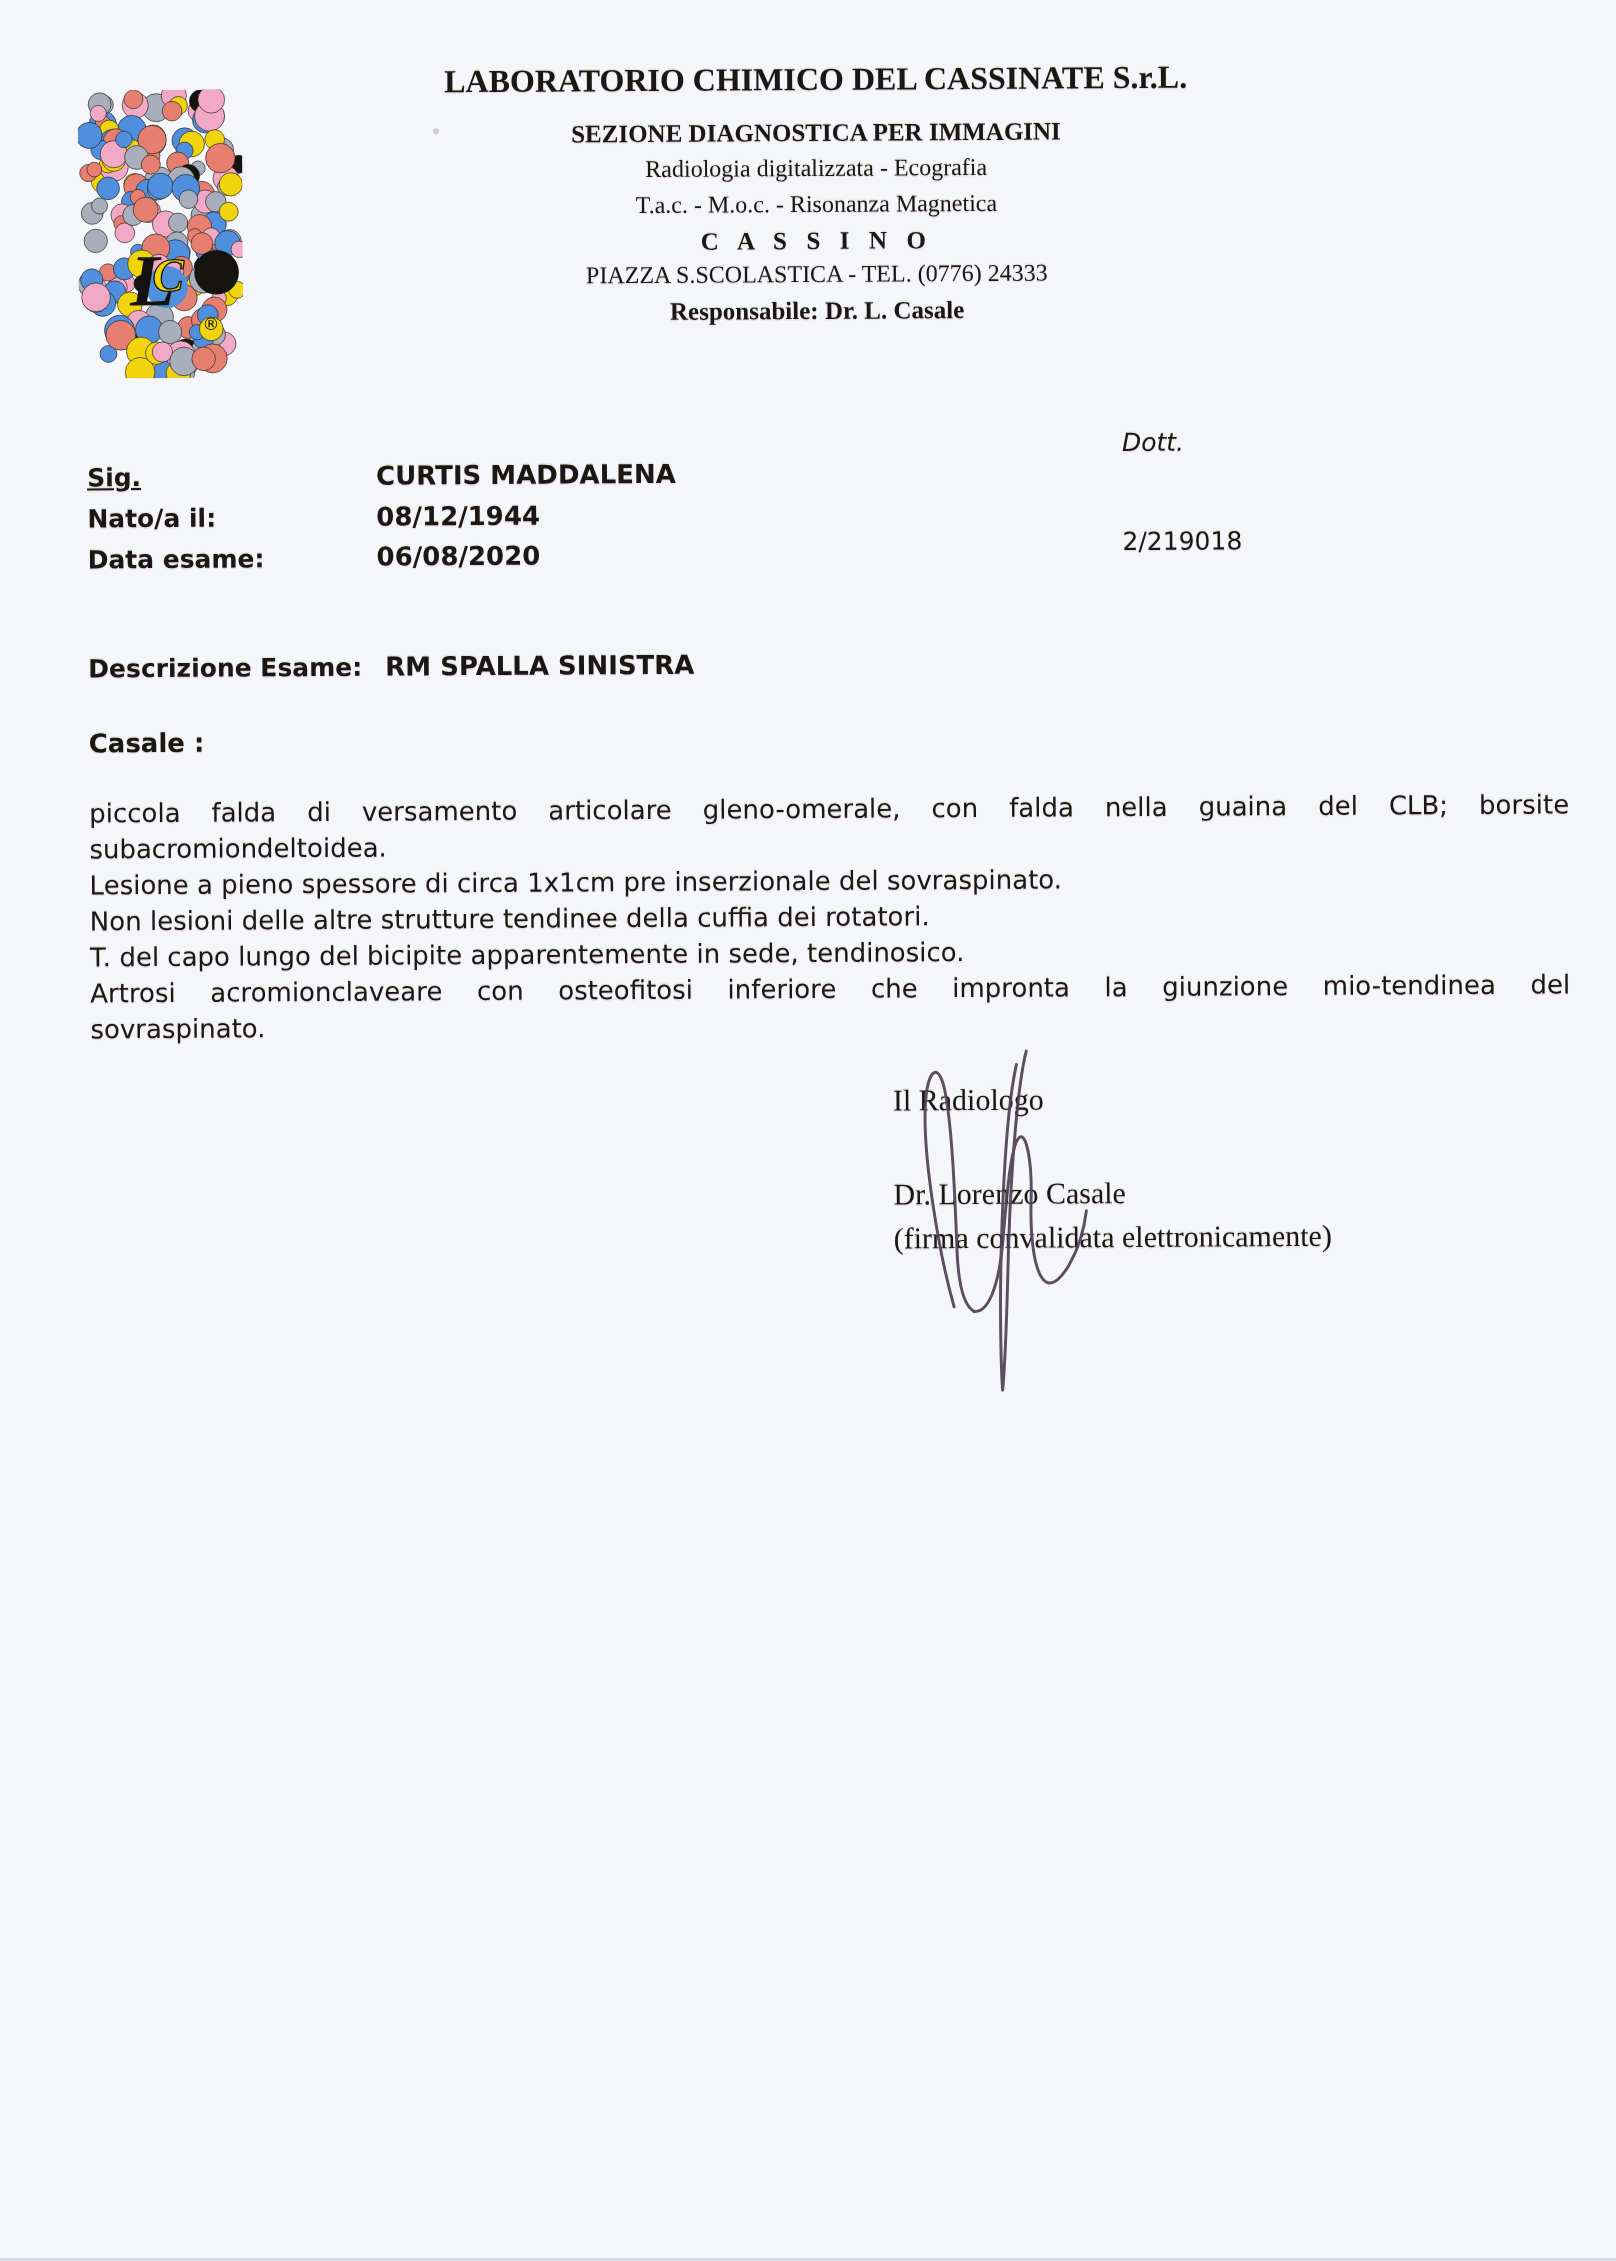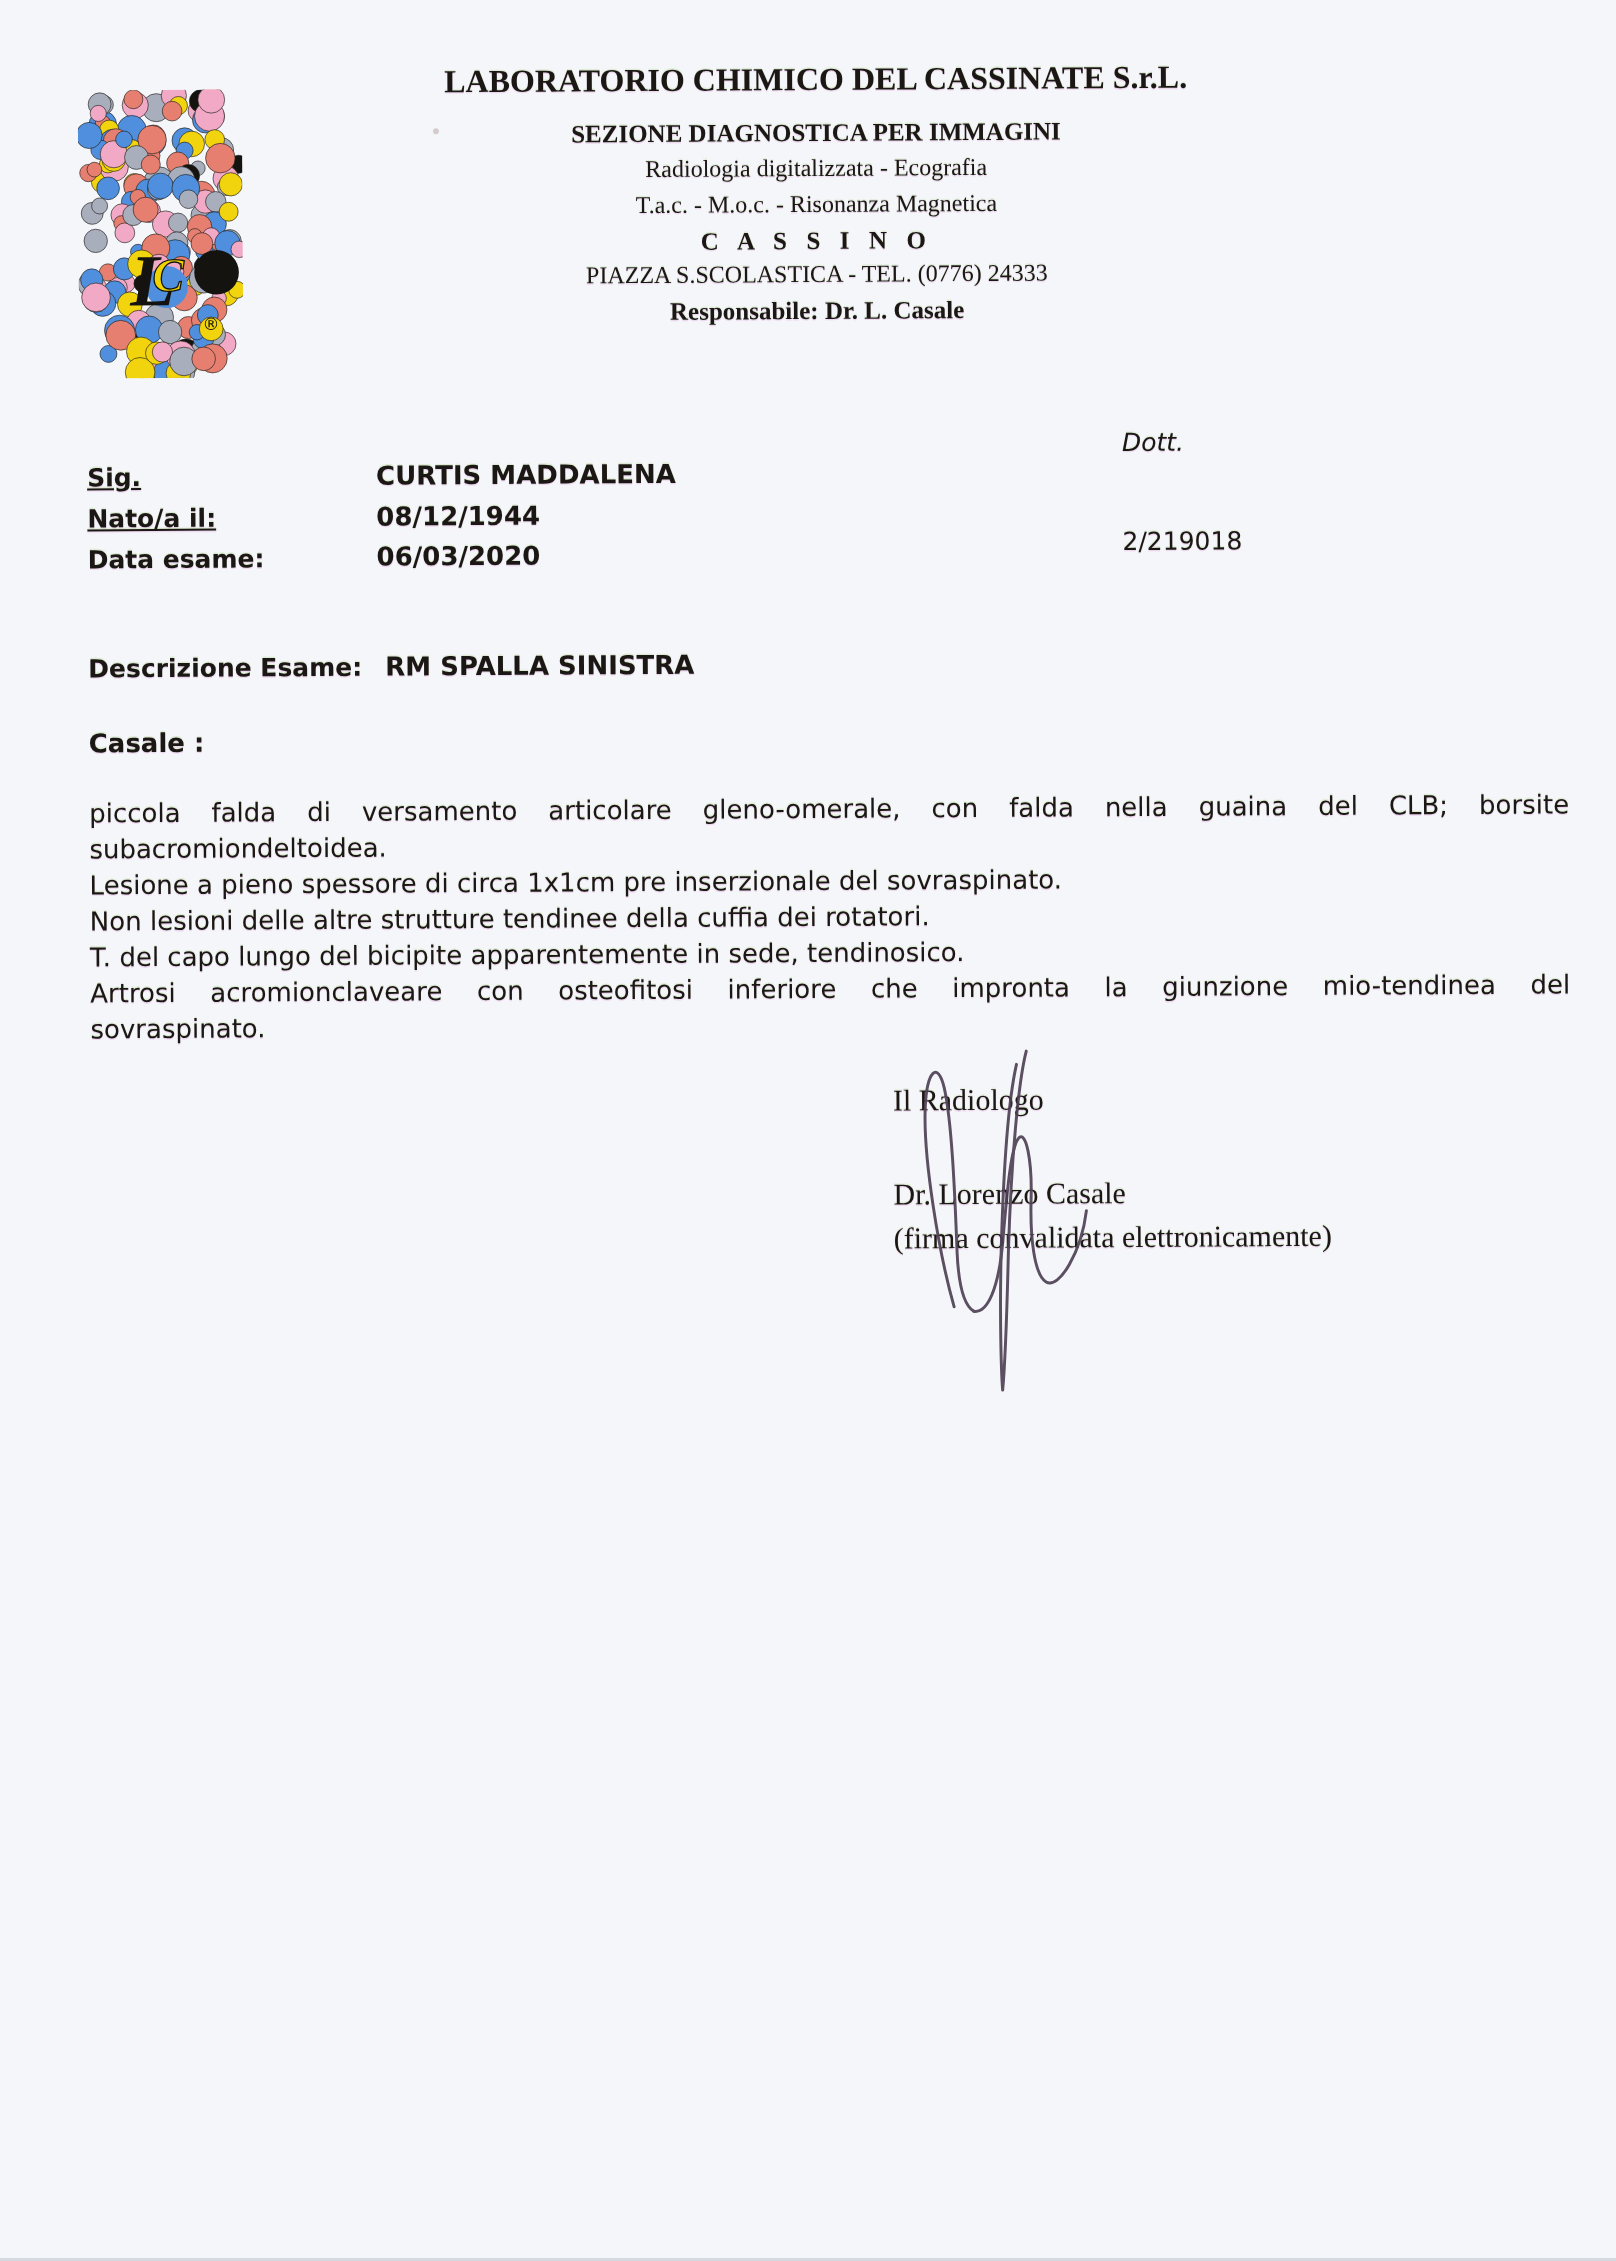--- a/index.html
+++ b/index.html
@@ -235,24 +235,24 @@
     <div class="hline h-l3 scan-text">Radiologia digitalizzata - Ecografia</div>
     <div class="hline h-l4 scan-text">T.a.c. - M.o.c. - Risonanza Magnetica</div>
     <div class="hline h-city scan-text">C A S S I N O</div>
     <div class="hline h-addr scan-text">PIAZZA S.SCOLASTICA - TEL. (0776) 24333</div>
     <div class="hline h-resp scan-text">Responsabile: Dr. L. Casale</div>
 
     <div class="speck" style="left:439px; top:126px;"></div>
 
     <div class="p-label sans scan-text" style="top:459px;text-decoration:underline;">Sig.</div>
     <div class="p-value sans scan-text" style="top:458px;">CURTIS MADDALENA</div>
-    <div class="p-label sans scan-text" style="top:500px;text-decoration:underline;">Nato/a il:</div>
+    <div class="p-label sans scan-text" style="top:500px;">Nato/a il:</div>
     <div class="p-value sans scan-text" style="top:499px;">08/12/1944</div>
     <div class="p-label sans scan-text" style="top:541px;">Data esame:</div>
-    <div class="p-value sans scan-text" style="top:539px;">06/03/2020</div>
+    <div class="p-value sans scan-text" style="top:539px;">06/08/2020</div>
     <div class="p-right sans scan-text" style="top:430px;font-style:italic;">Dott.</div>
     <div class="p-right sans scan-text" style="top:529px;text-align:right;">2/219018</div>
 
     <div class="p-label sans scan-text" style="top:650px;">Descrizione Esame:</div>
     <div class="p-value sans scan-text" style="top:649px; left:388px;">RM SPALLA SINISTRA</div>
 
     <div class="referto-label sans scan-text">Casale :</div>
     <div class="referto-body sans scan-text" id="referto-lines">
         <div class="line justify">piccola falda di versamento articolare gleno-omerale, con falda nella guaina del CLB; borsite</div>
         <div class="line">subacromiondeltoidea.</div>

